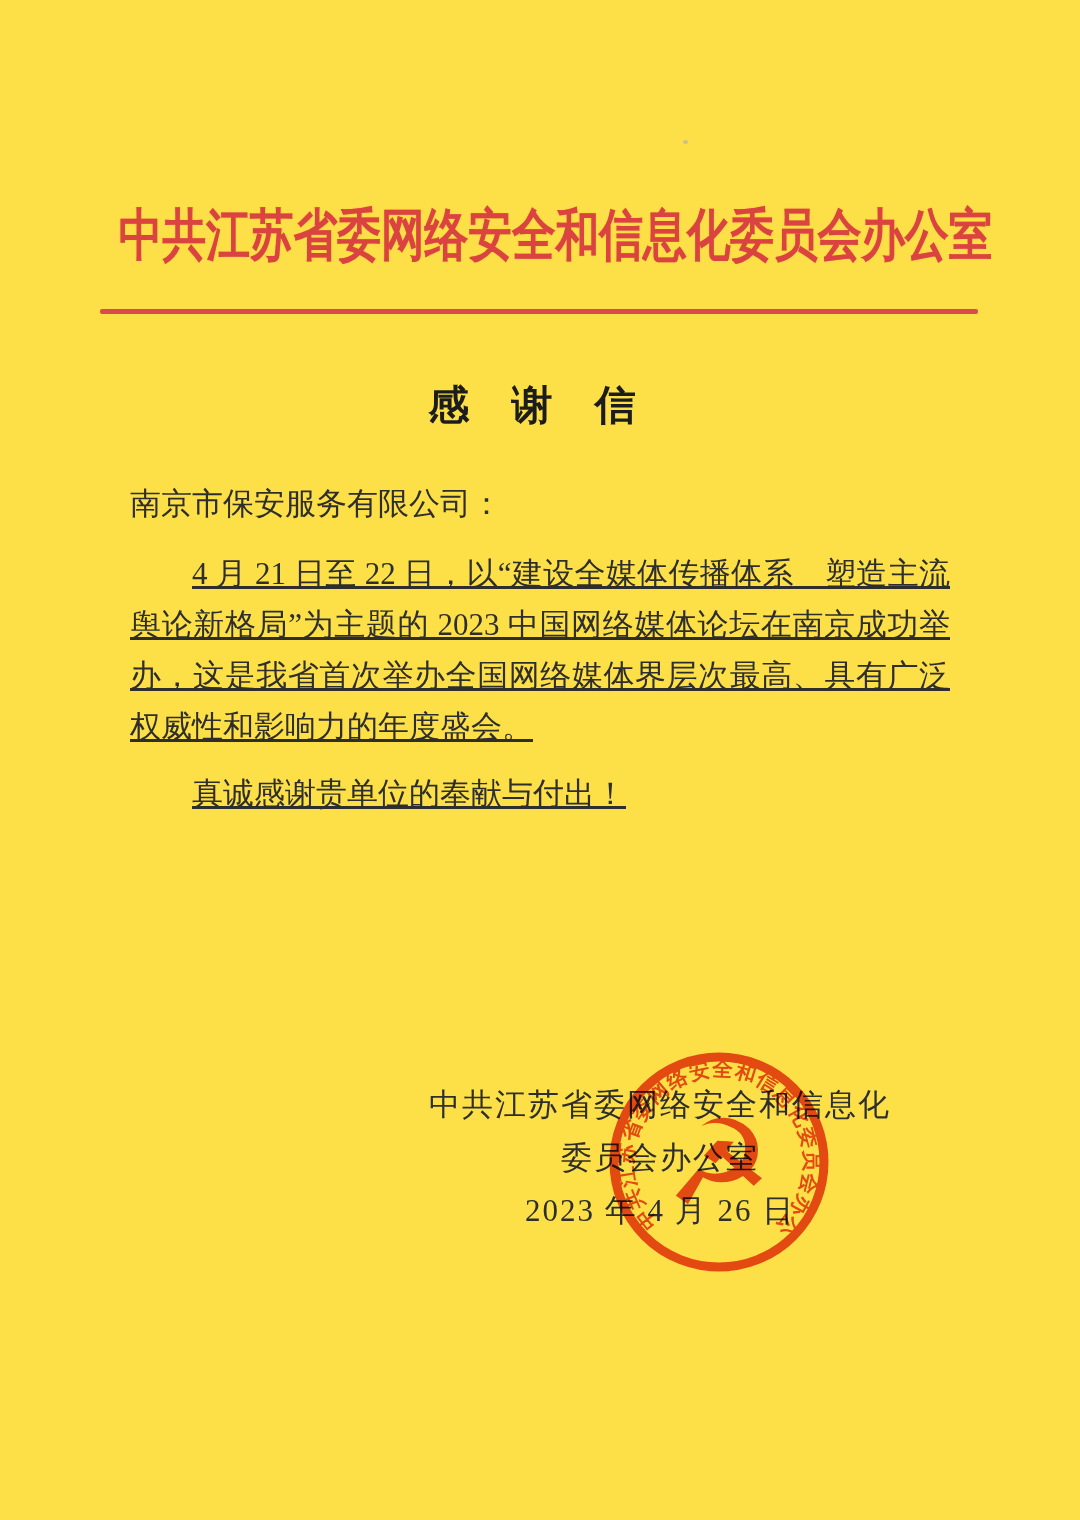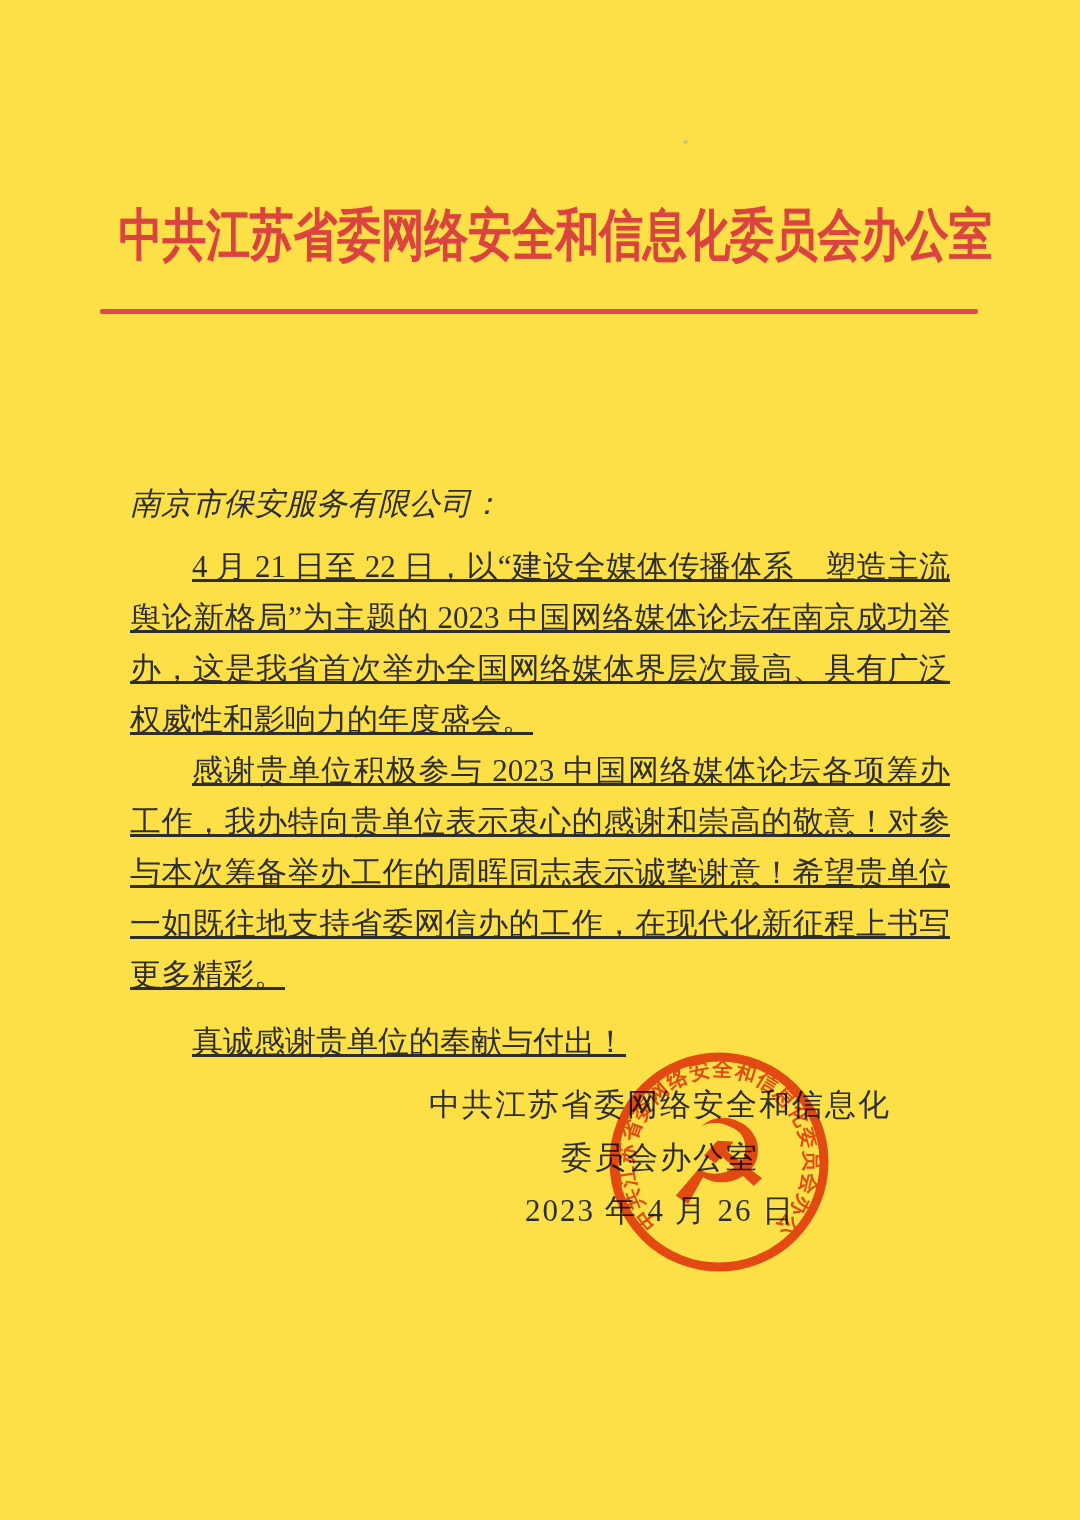--- a/index.html
+++ b/index.html
@@ -63,22 +63,21 @@
   .letter-body {
     position: absolute;
     top: 478px;
     left: 130px;
     width: 820px;
     font-size: 31px;
     line-height: 51px;
     color: #2e2e2e;
   }
   .salutation {
-    margin: 0 0 12px 0;
-    font-style: italic;
+    margin: 0 0 19px 0;
   }
   .letter-body p.para {
     margin: 0;
     text-indent: 2em;
     text-align: justify;
     text-justify: inter-character;
     text-decoration: underline;
   }
   .letter-body p.para.closing {
     margin-top: 16px;
@@ -126,25 +125,25 @@
 <body>
 
 <div class="page">
 
   <div class="speck"></div>
 
   <div class="letterhead">中共江苏省委网络安全和信息化委员会办公室</div>
 
   <div class="red-rule"></div>
 
+  <div class="letter-title">感 谢 信</div>
 
   <div class="letter-body">
     <p class="salutation">南京市保安服务有限公司：</p>
     <p class="para">4 月 21 日至 22 日，以“建设全媒体传播体系　塑造主流舆论新格局”为主题的 2023 中国网络媒体论坛在南京成功举办，这是我省首次举办全国网络媒体界层次最高、具有广泛权威性和影响力的年度盛会。</p>
-    <p class="para">感谢贵单位积极参与 2023 中国网络媒体论坛各项筹办工作，我办特向贵单位表示衷心的感谢和崇高的敬意！对参与本次筹备举办工作的周晖同志表示诚挚谢意！希望贵单位一如既往地支持省委网信办的工作，在现代化新征程上书写更多精彩。</p>
     <p class="para closing">真诚感谢贵单位的奉献与付出！</p>
   </div>
 
   <div class="signature">
     <div>中共江苏省委网络安全和信息化</div>
     <div>委员会办公室</div>
     <div>2023 年 4 月 26 日</div>
   </div>
 
   <svg class="seal" viewBox="0 0 240 240" xmlns="http://www.w3.org/2000/svg">

